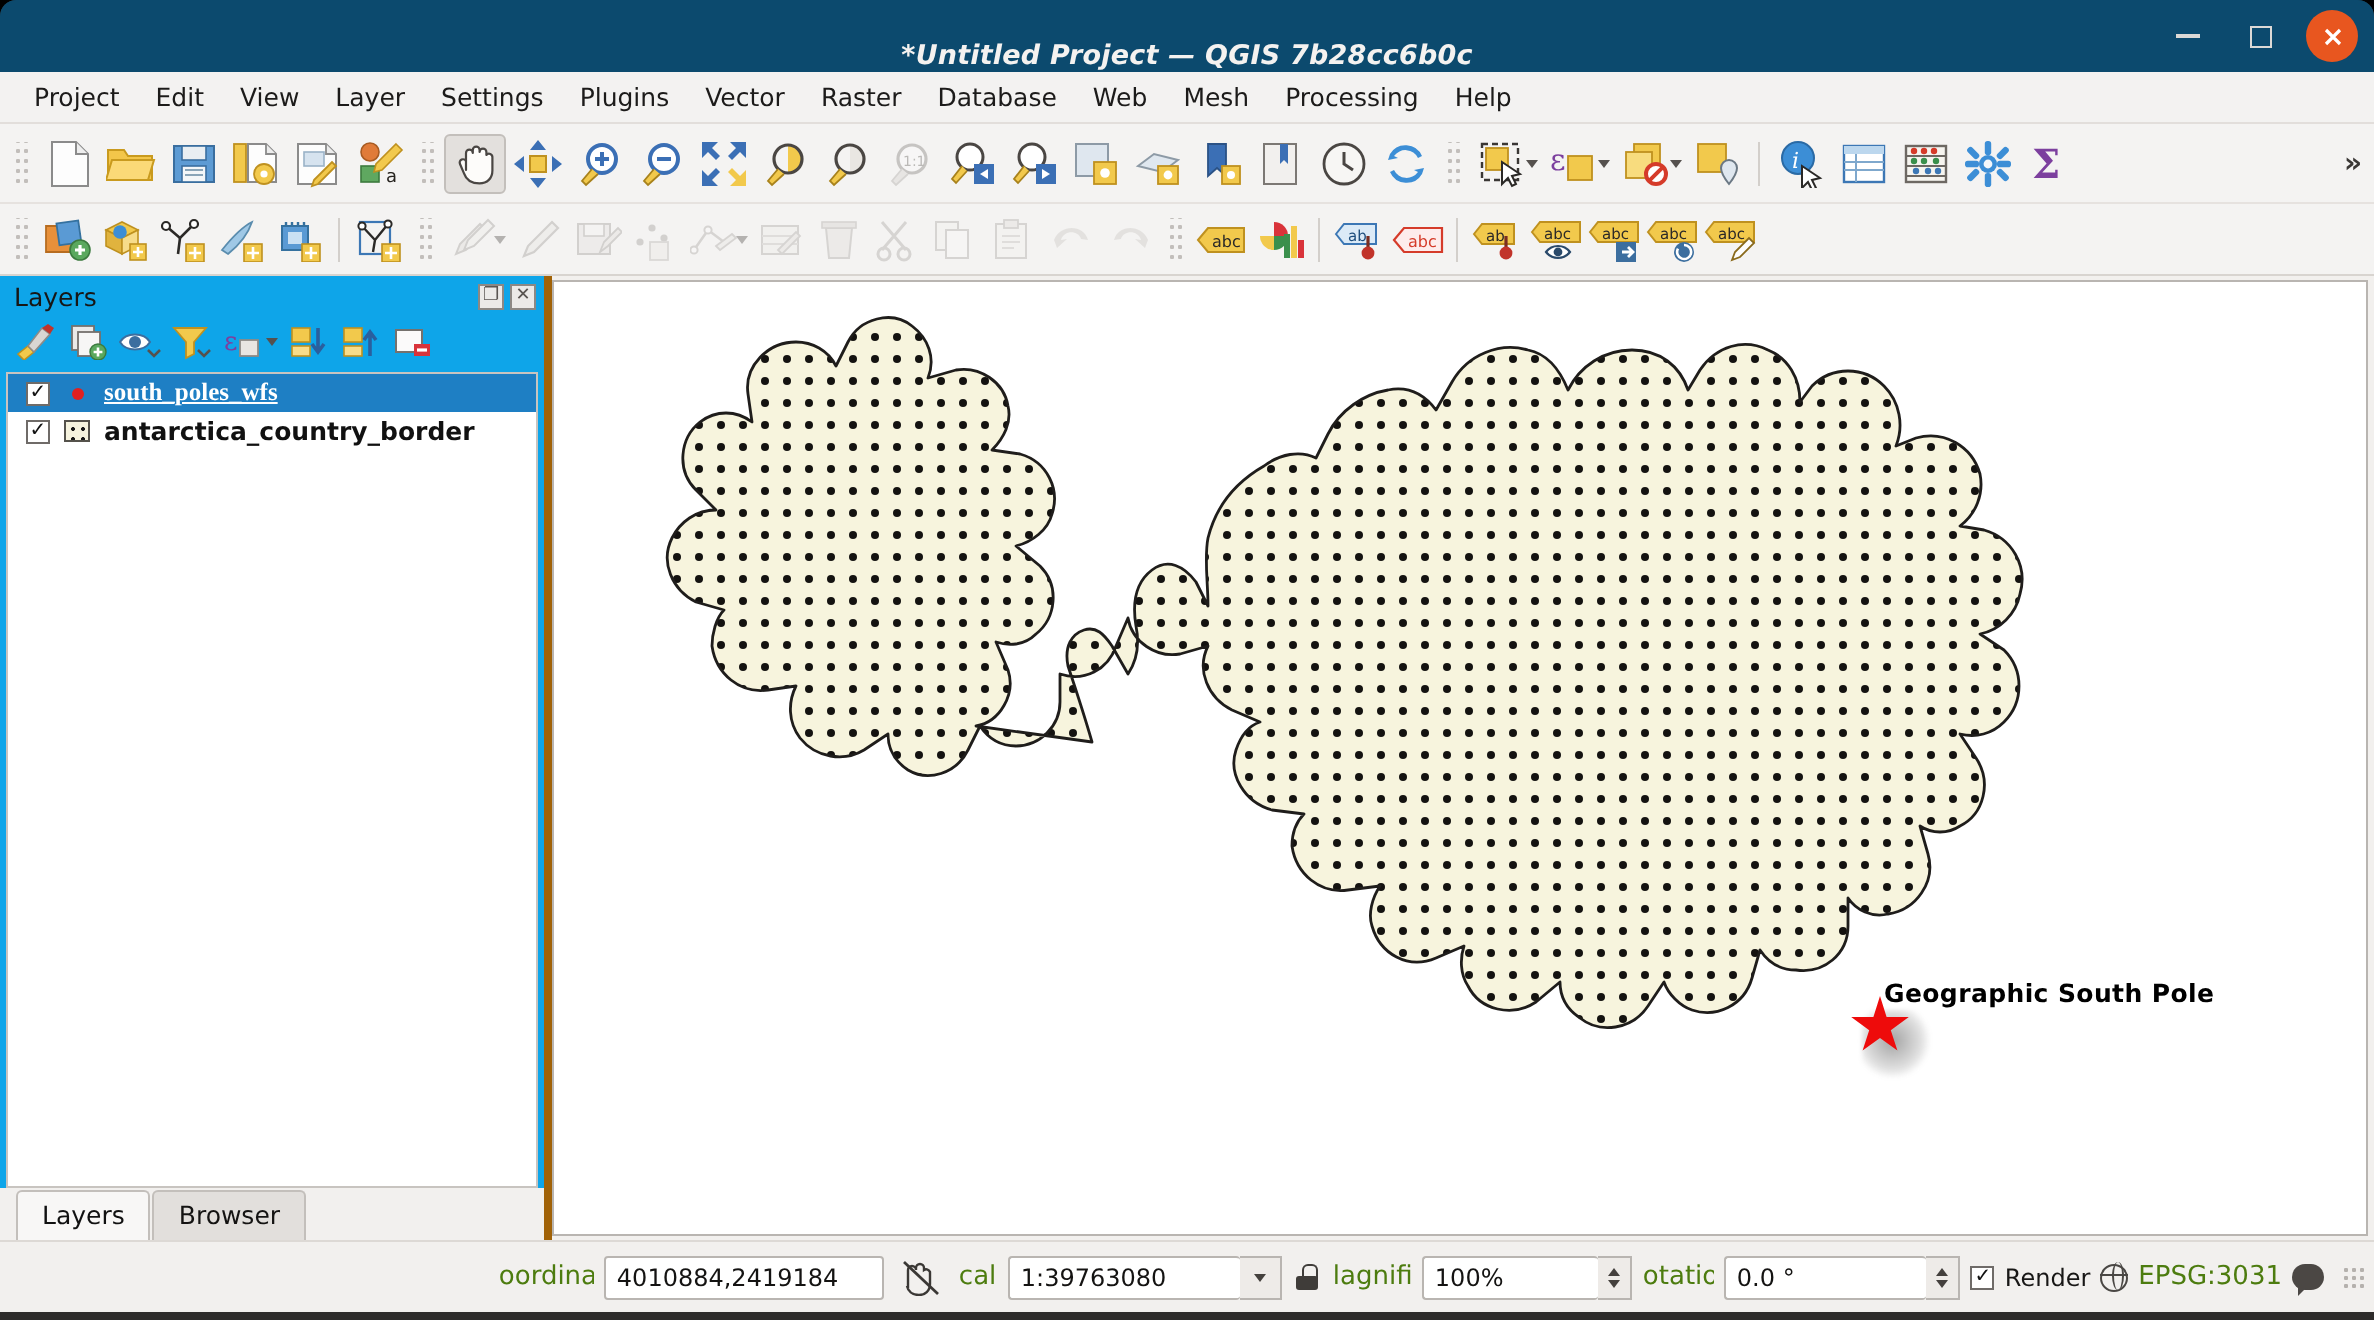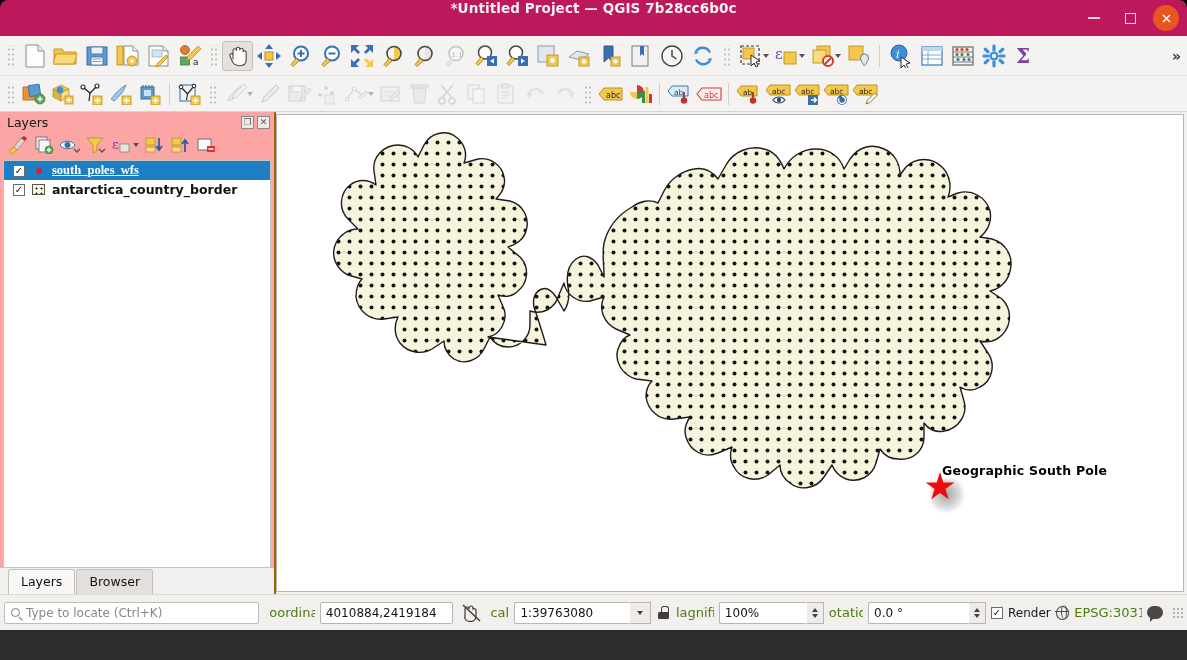--- a/index.html
+++ b/index.html
@@ -15,23 +15,23 @@
     width: 1187px; height: 660px;
     background: #2e2c2b;
     border-radius: 8px 8px 0 0;
     overflow: hidden;
   }
 
   
   .titlebar {
     position: relative;
     height: 36px;
-    background: #be185d;
+    background: #0c4a6e;
     border-radius: 7px 7px 0 0;
-    display: flex; align-items: flex-start; justify-content: center;
+    display: flex; align-items: flex-end; justify-content: center; font-style: italic;
   }
   .titlebar-text {
     color: #f4f2f0;
     font-size: 13.5px;
     font-weight: bold;
     letter-spacing: 0.1px;
   }
   .winbtns {
     position: absolute; right: 8px; top: 0; height: 36px;
     display: flex; align-items: center; gap: 10px;
@@ -107,23 +107,23 @@
   
   .body {
     display: flex;
     height: 482px;
     background: #f2f0ee;
   }
 
   
   .panel {
     width: 276px;
-    background: #fca5a5;
+    background: #0ea5e9;
     display: flex; flex-direction: column;
-    border-right: 2px solid #a16207;
+    border-right: 4px solid #a16207;
   }
   .panel-title {
     height: 20px;
     display: flex; align-items: center;
     padding: 0 4px 0 7px;
     font-size: 12.5px; color: #171615;
   }
   .panel-title .spacer { flex: 1; }
   .panel-btn {
     width: 13px; height: 13px;
@@ -349,20 +349,35 @@
           <div class="sq"></div>
         </div>
       <div class="winbtn close">
         <svg width="11" height="11" viewBox="0 0 11 11">
           <path d="M2 2 L9 9 M9 2 L2 9" stroke="#fff" stroke-width="1.6" fill="none"></path>
         </svg>
       </div>
     </div>
   </div>
 
+  <div class="menubar">
+    <div class="menu-item">Project</div>
+    <div class="menu-item">Edit</div>
+    <div class="menu-item">View</div>
+    <div class="menu-item">Layer</div>
+    <div class="menu-item">Settings</div>
+    <div class="menu-item">Plugins</div>
+    <div class="menu-item">Vector</div>
+    <div class="menu-item">Raster</div>
+    <div class="menu-item">Database</div>
+    <div class="menu-item">Web</div>
+    <div class="menu-item">Mesh</div>
+    <div class="menu-item">Processing</div>
+    <div class="menu-item">Help</div>
+  </div>
 
   <div class="toolbar">
     <div class="tb-grip"></div>
 
     <div class="tbtn">
       <svg width="22" height="24" viewBox="0 0 22 24">
         <path d="M2 1 h12 l6 6 v16 h-18 z" fill="#fdfdfd" stroke="#8b8b8b" stroke-width="1"></path>
         <path d="M14 1 v6 h6" fill="#eeeeee" stroke="#8b8b8b" stroke-width="1"></path>
       </svg>
     </div>
@@ -1039,24 +1054,20 @@
                  Z" transform="translate(-65 0) scale(1.0)" fill="url(#dotfill)" stroke="#1f1d1b" stroke-width="1.4" stroke-linejoin="round"></path>
       </svg>
 
       <div class="marker-shadow"></div>
       <div class="star"></div>
       <div class="map-label">Geographic South Pole</div>
     </div>
   </div>
 
   <div class="bottom">
-    <div class="locator">
-      <span class="mag-glass"></span>
-      <span>Type to locate (Ctrl+K)</span>
-    </div>
 
     <div style="flex:1"></div>
 
     <span class="sb-label" style="width:48px">oordinat</span>
     <div class="sb-field" style="width:140px">4010884,2419184</div>
 
     <div style="margin:0 4px">
       <svg width="19" height="18" viewBox="0 0 19 18">
         <path d="M3 14 V5 a2 2 0 0 1 4 0 V4 a2 2 0 0 1 4 0 v1 a2 2 0 0 1 3 1 v6 c0 3.5 -2.5 5.5 -5.5 5.5 -3.5 0 -5.5 -2 -6 -4.5 z" fill="none" stroke="#3b3835" stroke-width="1.2"></path>
         <path d="M1 1 L18 17" stroke="#3b3835" stroke-width="1.4"></path>

